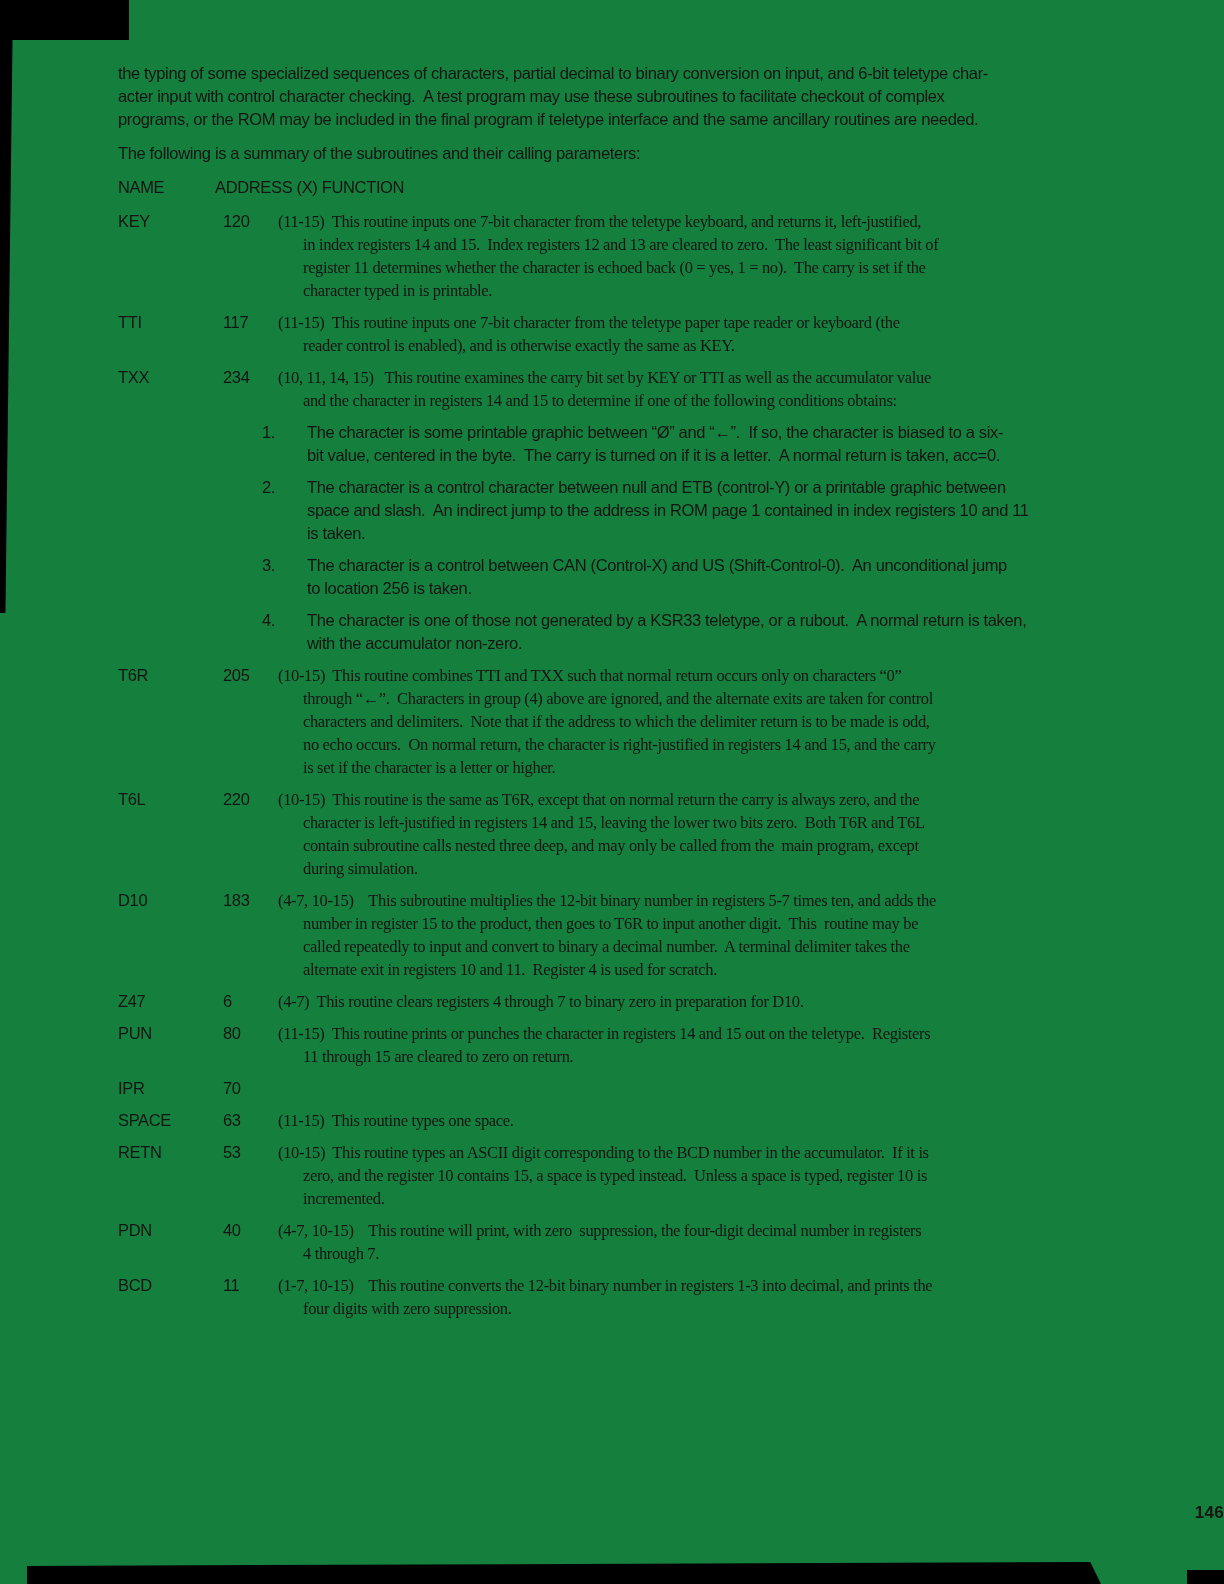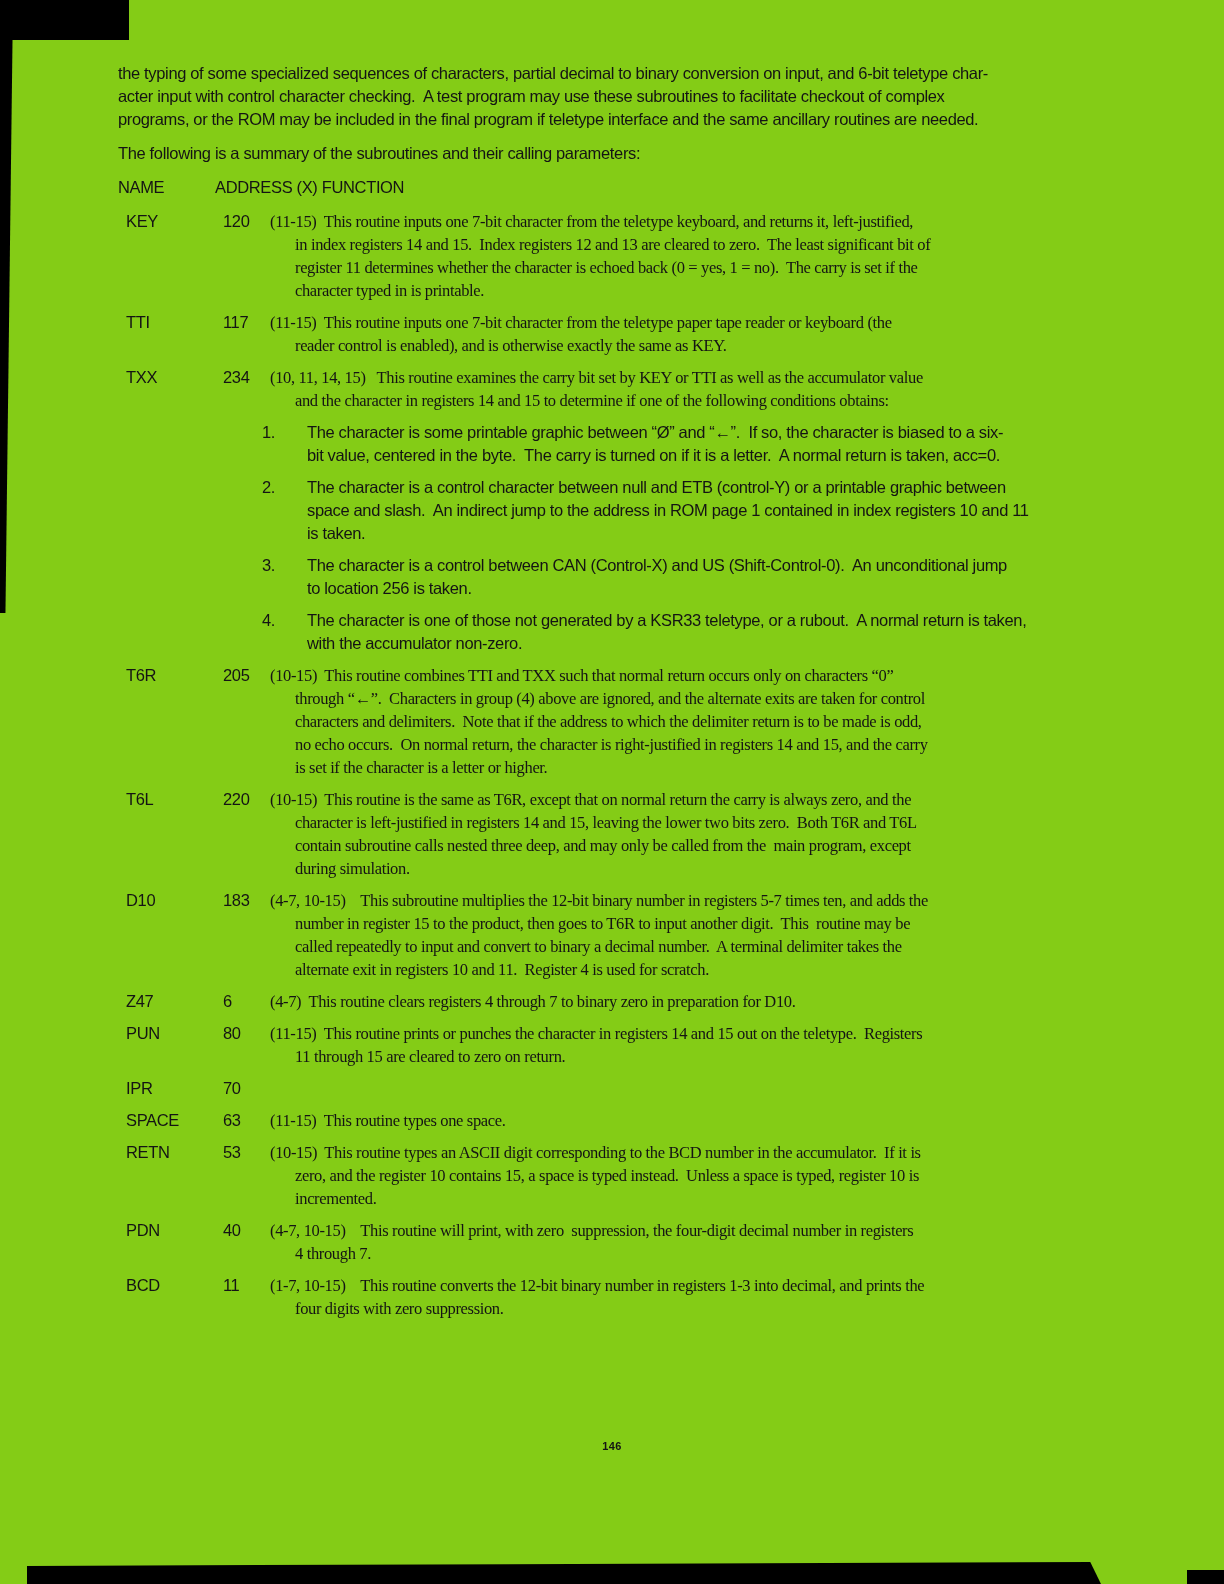--- a/index.html
+++ b/index.html
@@ -1,37 +1,37 @@
 <!DOCTYPE html>
 <html><head>
 <meta charset="utf-8">
 <style>
   html,body { margin:0; padding:0; background:#e8e8e8; }
   .page {
     position:relative;
     width:1224px; height:1584px;
-    background:#84cc16;
+    background:#15803d;
     font-family:"Liberation Sans","DejaVu Sans",sans-serif;
     font-size:16.5px;
     line-height:23px;
     letter-spacing:-0.35px;
     color:#141414;
     overflow:hidden;
     margin:0 auto;
   }
   .content { position:absolute; left:118px; top:62px; width:994px; }
   .para { white-space:pre; margin:0 0 11px 0; }
   .colhead { display:grid; grid-template-columns:97px 1fr; margin:0 0 11px 0; }
-  .entry { display:grid; grid-template-columns:97px 47px 1fr; margin:0 0 9px 8px; }
+  .entry { display:grid; grid-template-columns:97px 47px 1fr; margin:0 0 9px 0;gap:8px; }
   .fn { white-space:pre; padding-left:25px; text-indent:-25px;font-family:Liberation Serif, serif; }
   .list-item { display:grid; grid-template-columns:25px 1fr; padding-left:144px; margin:0 0 9px 0; }
   .li-text { white-space:pre;margin-left:20px; }
   .page-number {
-    position:absolute; top:1435px; left:0; width:1224px;
-    text-align:center; font-weight:700; font-size:11px; letter-spacing:0.3px;
+    position:absolute; top:1501px; left:0; width:1224px;
+    text-align:right; font-weight:700; font-size:17px; letter-spacing:0.3px;
   }
   .artifact { position:absolute; background:#000000; }
   .artifact-topleft   { left:0; top:0; width:129px; height:40px; }
   .artifact-leftstrip { left:0; top:0; width:13px; height:613px;
                         clip-path:polygon(0 0,100% 0,42% 100%,0 100%); }
   .artifact-bottombar { left:27px; top:1562px; width:1074px; height:22px;
                         clip-path:polygon(0 18%,99% 0,100% 100%,0 100%); }
   .artifact-bottomright { left:1187px; top:1570px; width:37px; height:14px; }
 </style>
 </head>

